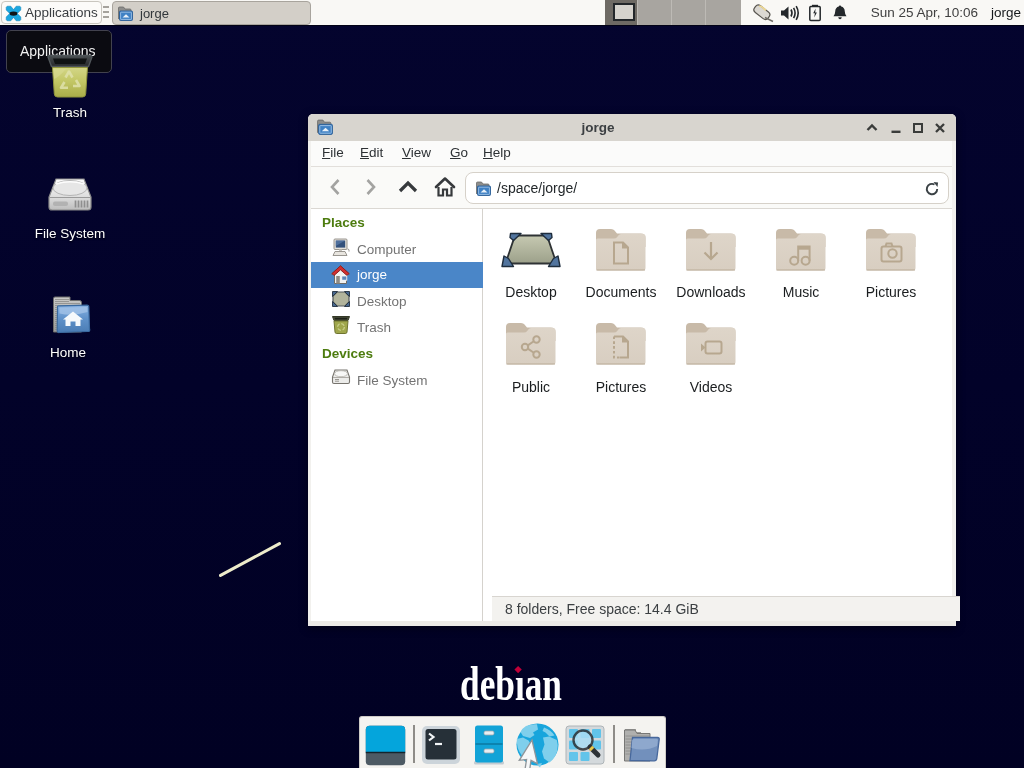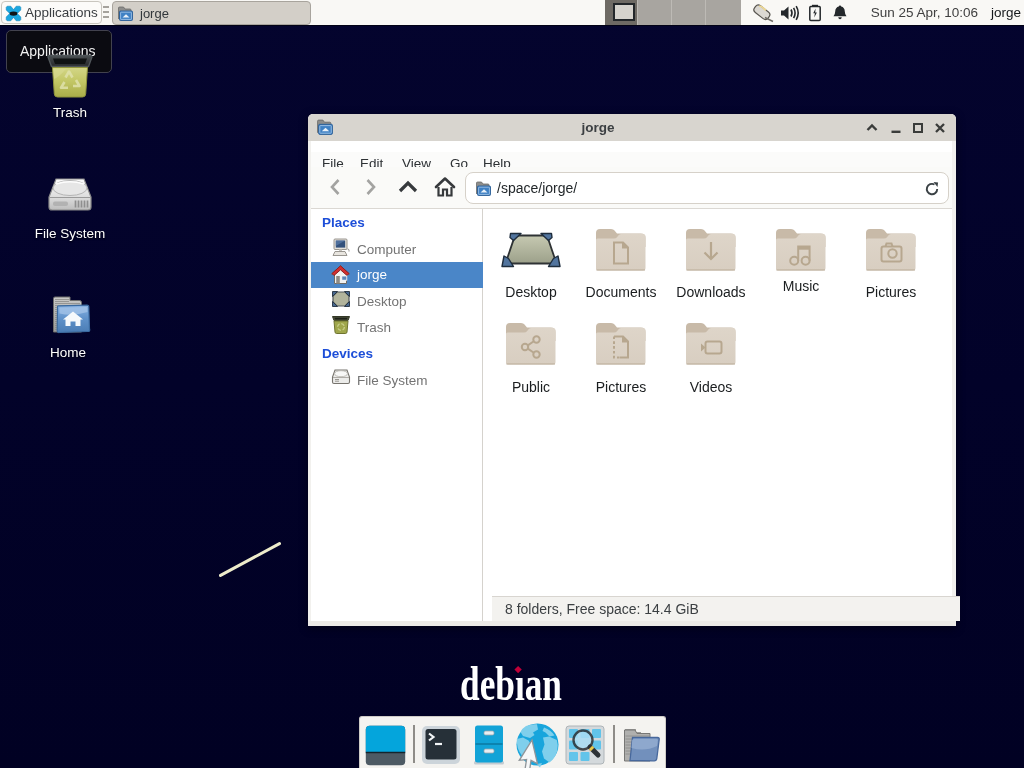--- a/index.html
+++ b/index.html
@@ -44,31 +44,31 @@
     background:#eeeccb; border-radius:2px; transform:rotate(-28.4deg); }
 
   
   #win { position:absolute; left:308px; top:114px; width:648px; height:512px;
     background:#ffffff; border-radius:5px 5px 0 0;
     box-shadow:0 2px 10px rgba(0,0,0,0.45); }
   #titlebar { position:absolute; left:0; top:0; width:648px; height:27px;
     background:#d8d5cf; border-radius:5px 5px 0 0; }
   #title { position:absolute; left:230px; top:6px; width:120px; text-align:center;
     font-size:13.5px; font-weight:bold; color:#3b3f42; }
-  #menubar { position:absolute; left:3px; top:38px; width:641px; height:19px;
+  #menubar { position:absolute; left:3px; top:27px; width:641px; height:26px;
     background:#fbfbfa; border-bottom:1px solid #e2dfdb; }
   .mi { position:absolute; top:4px; font-size:13.5px; color:#2d3134; }
   #toolbar { position:absolute; left:3px; top:53px; width:641px; height:42px;
     background:#fafaf8; border-bottom:1px solid #dbd8d3; }
   #pathbar { position:absolute; left:154px; top:5px; width:484px; height:32px;
     background:#ffffff; border:1px solid #d6d1c9; border-radius:8px; }
   #pathbar span { position:absolute; left:31px; top:7px; font-size:14px; color:#23282b; }
   #sidebar { position:absolute; left:3px; top:95px; width:172px; height:412px;
     background:#ffffff; border-right:1px solid #d5d2cd; }
-  .shead { position:absolute; left:11px; font-size:13.5px; font-weight:bold; color:#1d4ed8; }
+  .shead { position:absolute; left:11px; font-size:13.5px; font-weight:bold; color:#4d7c0f; }
   .srow  { position:absolute; left:46px; font-size:13.5px; color:#737373; }
   #sel { position:absolute; left:1px; top:148px; width:174px; height:26px; background:#4a86c8; }
   #main { position:absolute; left:176px; top:95px; width:468px; height:387px; background:#ffffff; }
   .clabel { position:absolute; width:90px; text-align:center; font-size:14px; color:#1a1d1f; }
   #statusbar { position:absolute; left:184px; top:482px; width:468px; height:25px;
     background:#f3f2ef; border-top:1px solid #d8d5d0; }
   #statusbar span { position:absolute; left:13px; top:4px; font-size:14px; color:#3b3f42; }
   #winbottom { position:absolute; left:0; top:507px; width:648px; height:5px; background:#eceae7; }
 
   
@@ -319,21 +319,21 @@
 
       <svg class="abs" style="left:291px;top:14px" width="52" height="52" viewBox="0 0 52 48">
         <use href="#folder52"></use>
         <g fill="none" stroke="#b7a78f" stroke-width="2">
           <circle cx="19.2" cy="35.8" r="4"></circle>
           <circle cx="30.6" cy="35.8" r="4"></circle>
           <path d="M23.2 35.8 L23.2 21.5 L34.6 21.5 L34.6 35.8"></path>
           <path d="M23.2 23.2 L34.6 23.2" stroke-width="3"></path>
         </g>
       </svg>
-      <div class="clabel" style="left:272px;top:69px">Music</div>
+      <div class="clabel" style="left:272px;top:75px">Music</div>
 
       <svg class="abs" style="left:381px;top:14px" width="52" height="52" viewBox="0 0 52 48">
         <use href="#folder52"></use>
         <g fill="none" stroke="#b7a78f" stroke-width="2">
           <rect x="16.5" y="21.5" width="20" height="15" rx="2"></rect>
           <path d="M20.5 21.5 L21.5 18.5 L26.5 18.5 L27.5 21.5"></path>
           <circle cx="27.5" cy="28.5" r="4.2"></circle>
         </g>
       </svg>
       <div class="clabel" style="left:362px;top:75px">Pictures</div>

